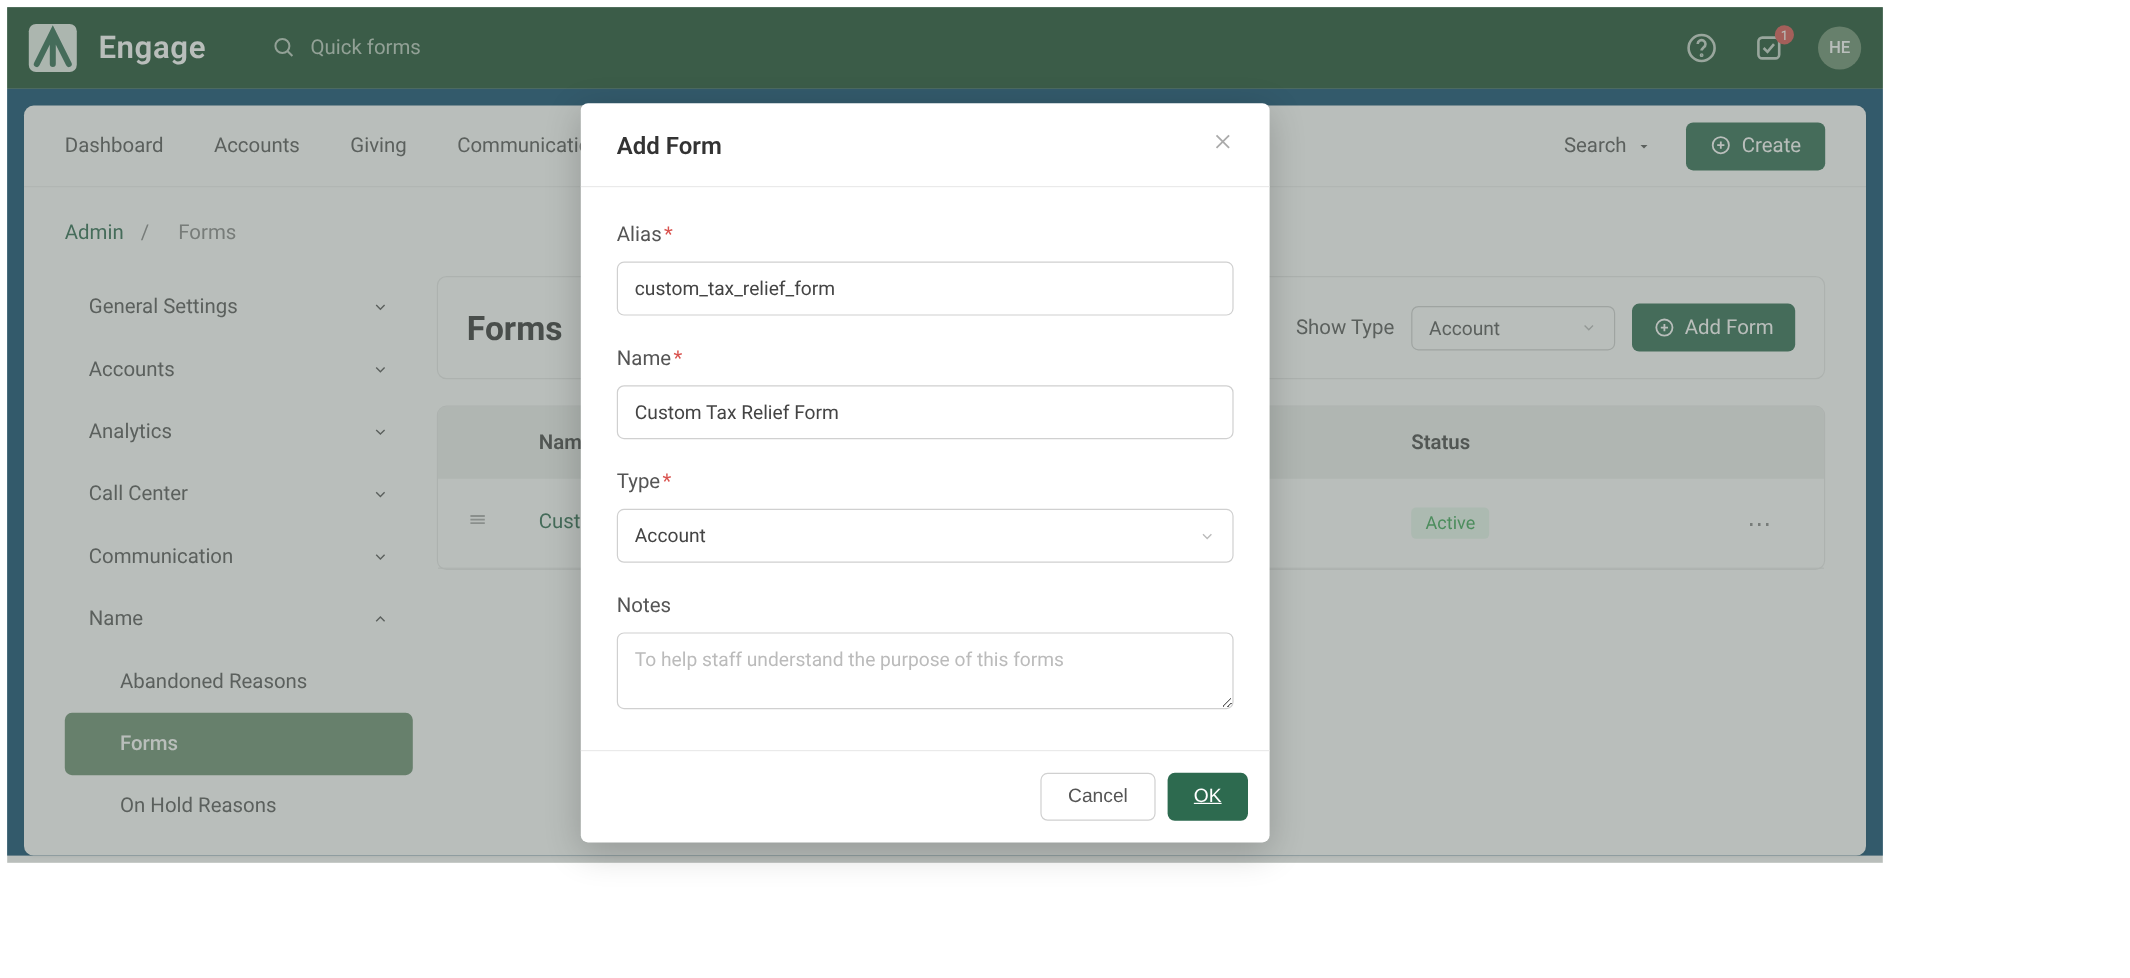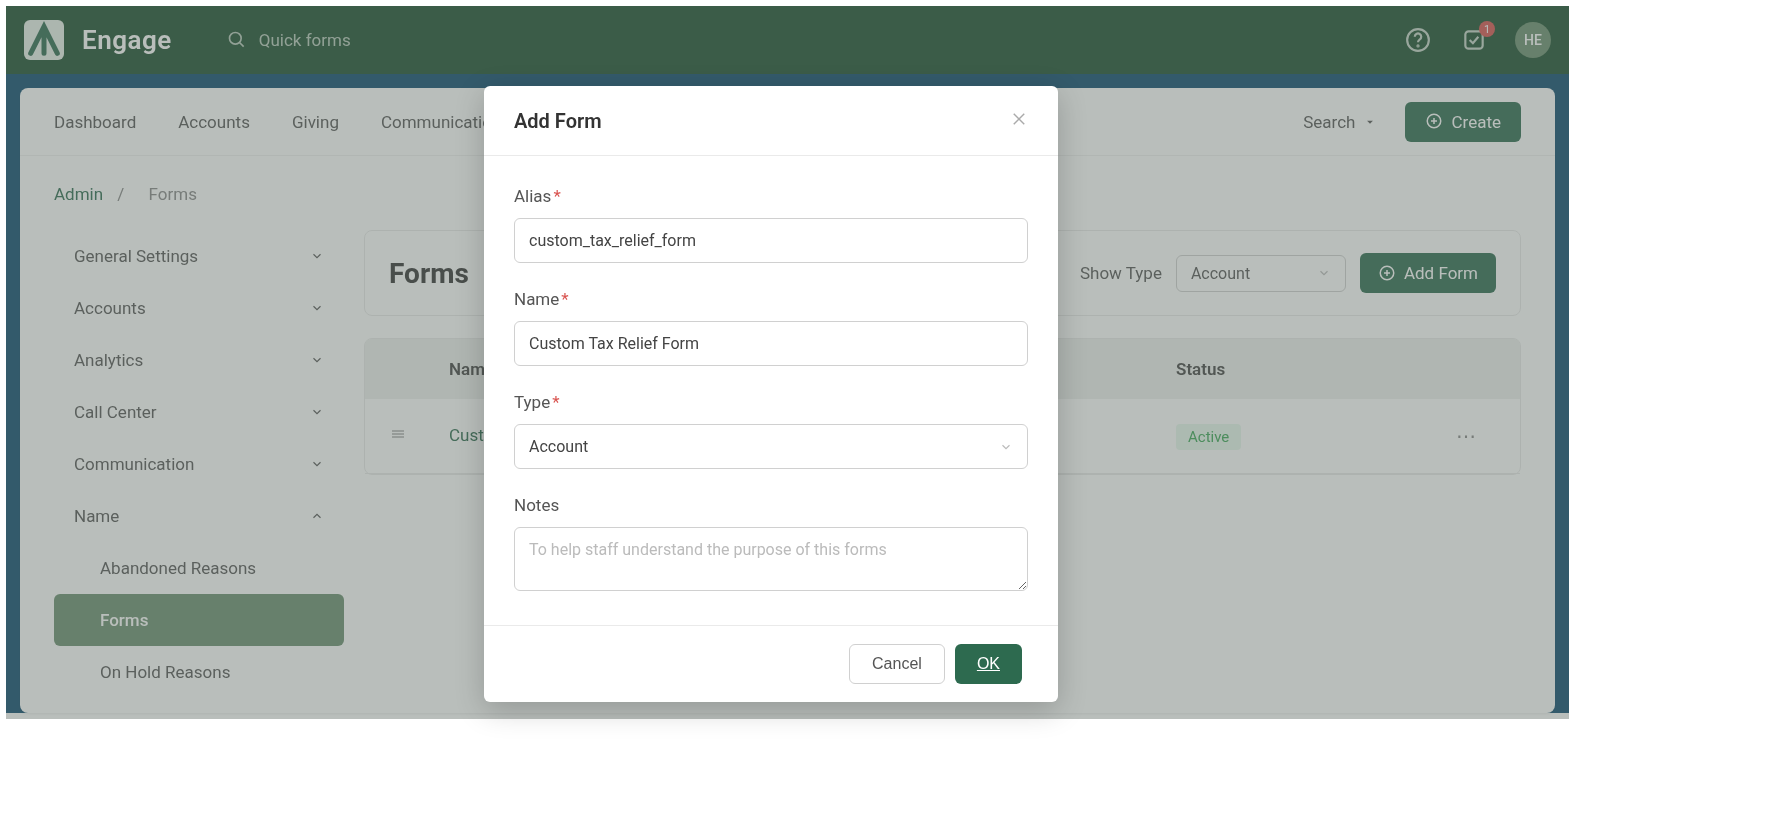--- a/index.html
+++ b/index.html
@@ -60,21 +60,21 @@
 .modal-title { font-size: 20px; font-weight: 600; color: #333; }
 .modal-close { margin-left: auto; color: #aaa; font-size: 22px; cursor: pointer; }
 .modal-body { padding: 30px; }
 .form-group { margin-bottom: 26px; }
 .form-label { font-size: 17px; color: #555; display: block; margin-bottom: 12px; }
 .req { color: #d9534f; margin-left: 2px; }
 .form-input { width: 100%; border: 1px solid #d0d0d0; border-radius: 6px; padding: 12px 14px; font-size: 16px; color: #444; font-family: inherit; }
 .form-select { width: 100%; border: 1px solid #d0d0d0; border-radius: 6px; padding: 12px 14px; font-size: 16px; color: #444; display: flex; align-items: center; justify-content: space-between; }
 .form-textarea { width: 100%; border: 1px solid #d0d0d0; border-radius: 6px; padding: 12px 14px; font-size: 16px; color: #444; resize: both; min-height: 56px; font-family: inherit; }
 .form-textarea::placeholder, .form-input::placeholder { color: #bbb; }
-.modal-foot { padding: 18px 36px; border-top: 1px solid #eaeaea; display: flex; justify-content: flex-end; gap: 10px; }
+.modal-foot { padding: 18px 18px; border-top: 1px solid #eaeaea; display: flex; justify-content: flex-end; gap: 10px; }
 .btn-cancel { border: 1px solid #d0d0d0; background: #fff; color: #555; border-radius: 6px; padding: 10px 22px; font-size: 16px; }
 .btn-ok { background: #2d6a4f; color: #fff; border-radius: 6px; padding: 10px 22px; font-size: 16px; border: none; text-decoration: underline; }
 </style>
 </head>
 <body>
 
 <div class="app-frame">
   <div class="topbar">
     <div class="logo-box">
       <svg class="logo-n" viewBox="0 0 24 24" fill="none">

